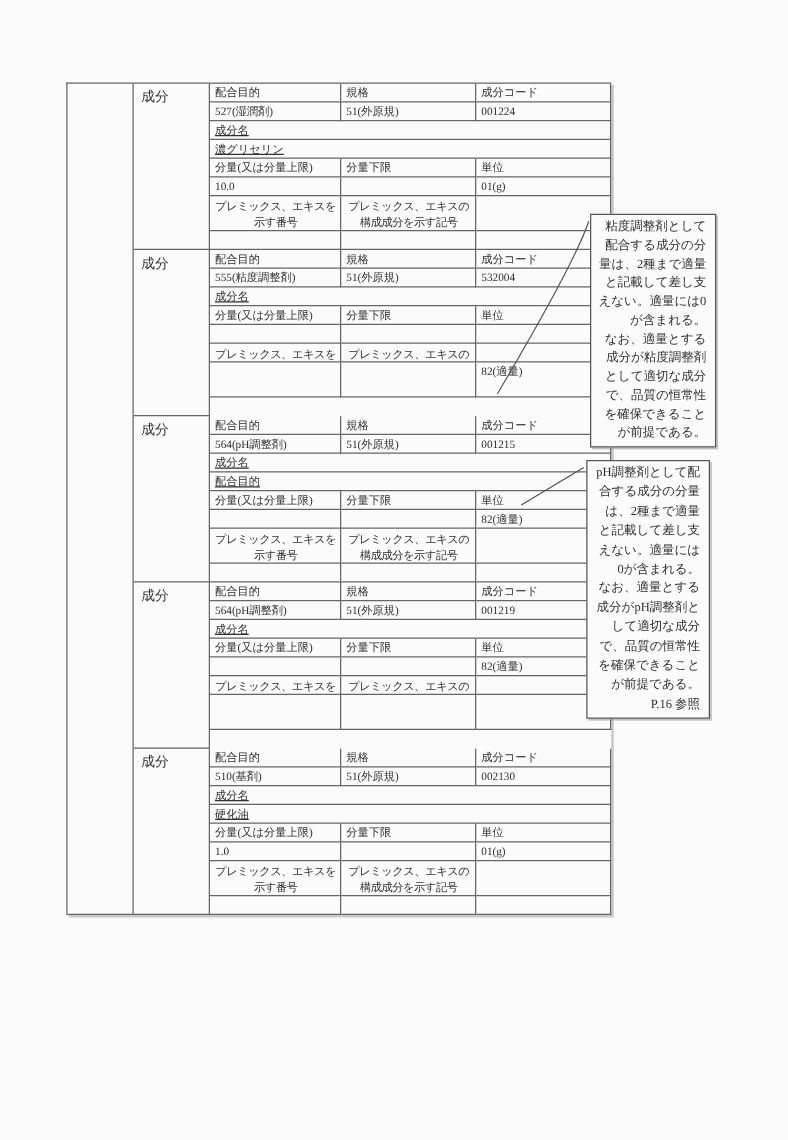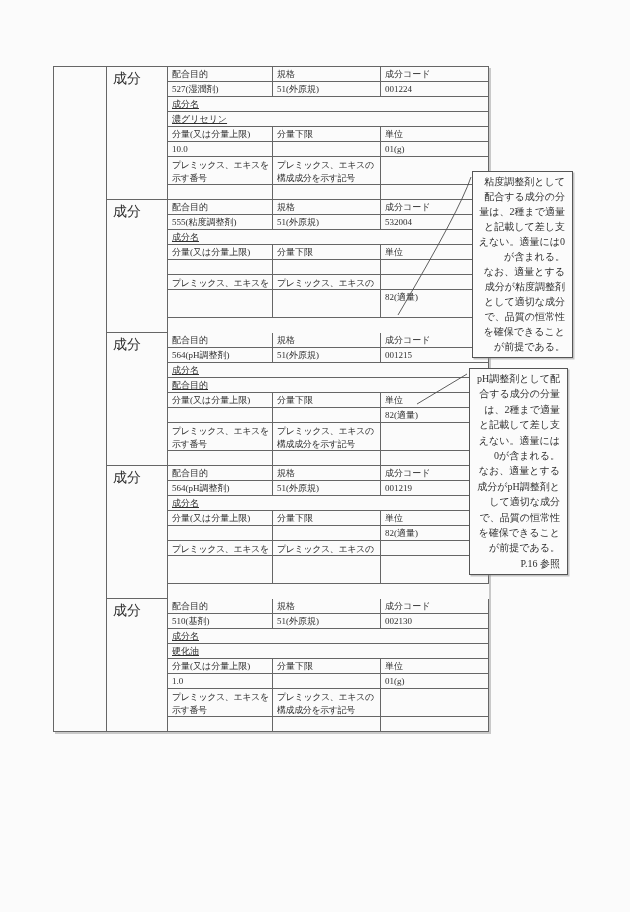--- a/index.html
+++ b/index.html
@@ -16,34 +16,34 @@
   .outer {
     position:absolute; left:53px; top:66px; width:436px; height:666px;
     border-top:1px solid #666; border-left:1px solid #666;
     display:flex; background:#fbfbfb;
     box-shadow:2px 2px 0 rgba(140,140,140,.45);
   }
   .col-empty { width:53px; border-right:1px solid #666; border-bottom:1px solid #666; }
   .col-label { width:61px; display:flex; flex-direction:column; }
   .label-cell {
     height:133px; border-right:1px solid #666; border-bottom:1px solid #666;
-    padding:3px 0 0 6px; font-size:14px;
+    padding:3px 0 0 6px; font-size:11px;
   }
   .col-blocks { width:321px; display:flex; flex-direction:column; }
   .block {
     display:grid;
     grid-template-columns:105px 108px 108px;
     grid-template-rows:15px 15px 15px 15px 15px 15px 28px 15px;
   }
   .cell {
     border-right:1px solid #666; border-bottom:1px solid #666;
     font-size:9px; line-height:12.5px; padding:1px 3px 0 4px;
     overflow:hidden; white-space:nowrap;
   }
-  .cell.wrap { white-space:normal; word-break:break-all; letter-spacing:-0.4px; padding-top:2px; }
+  .cell.wrap { white-space:normal; word-break:break-all; letter-spacing:-0.4px; padding-top:2px;text-align:center; }
   .cell.span3 { grid-column:1 / 4;text-decoration:underline; }
 
   
   svg.leaders { position:absolute; left:0; top:0; width:630px; height:912px; pointer-events:none; }
 
   
   .callout {
     position:absolute; background:#fbfbfb; border:1px solid #555;
     box-shadow:1.5px 1.5px 0 rgba(140,140,140,.5);
     font-size:10px; line-height:15px; padding:2px 7px 3px 5px;

